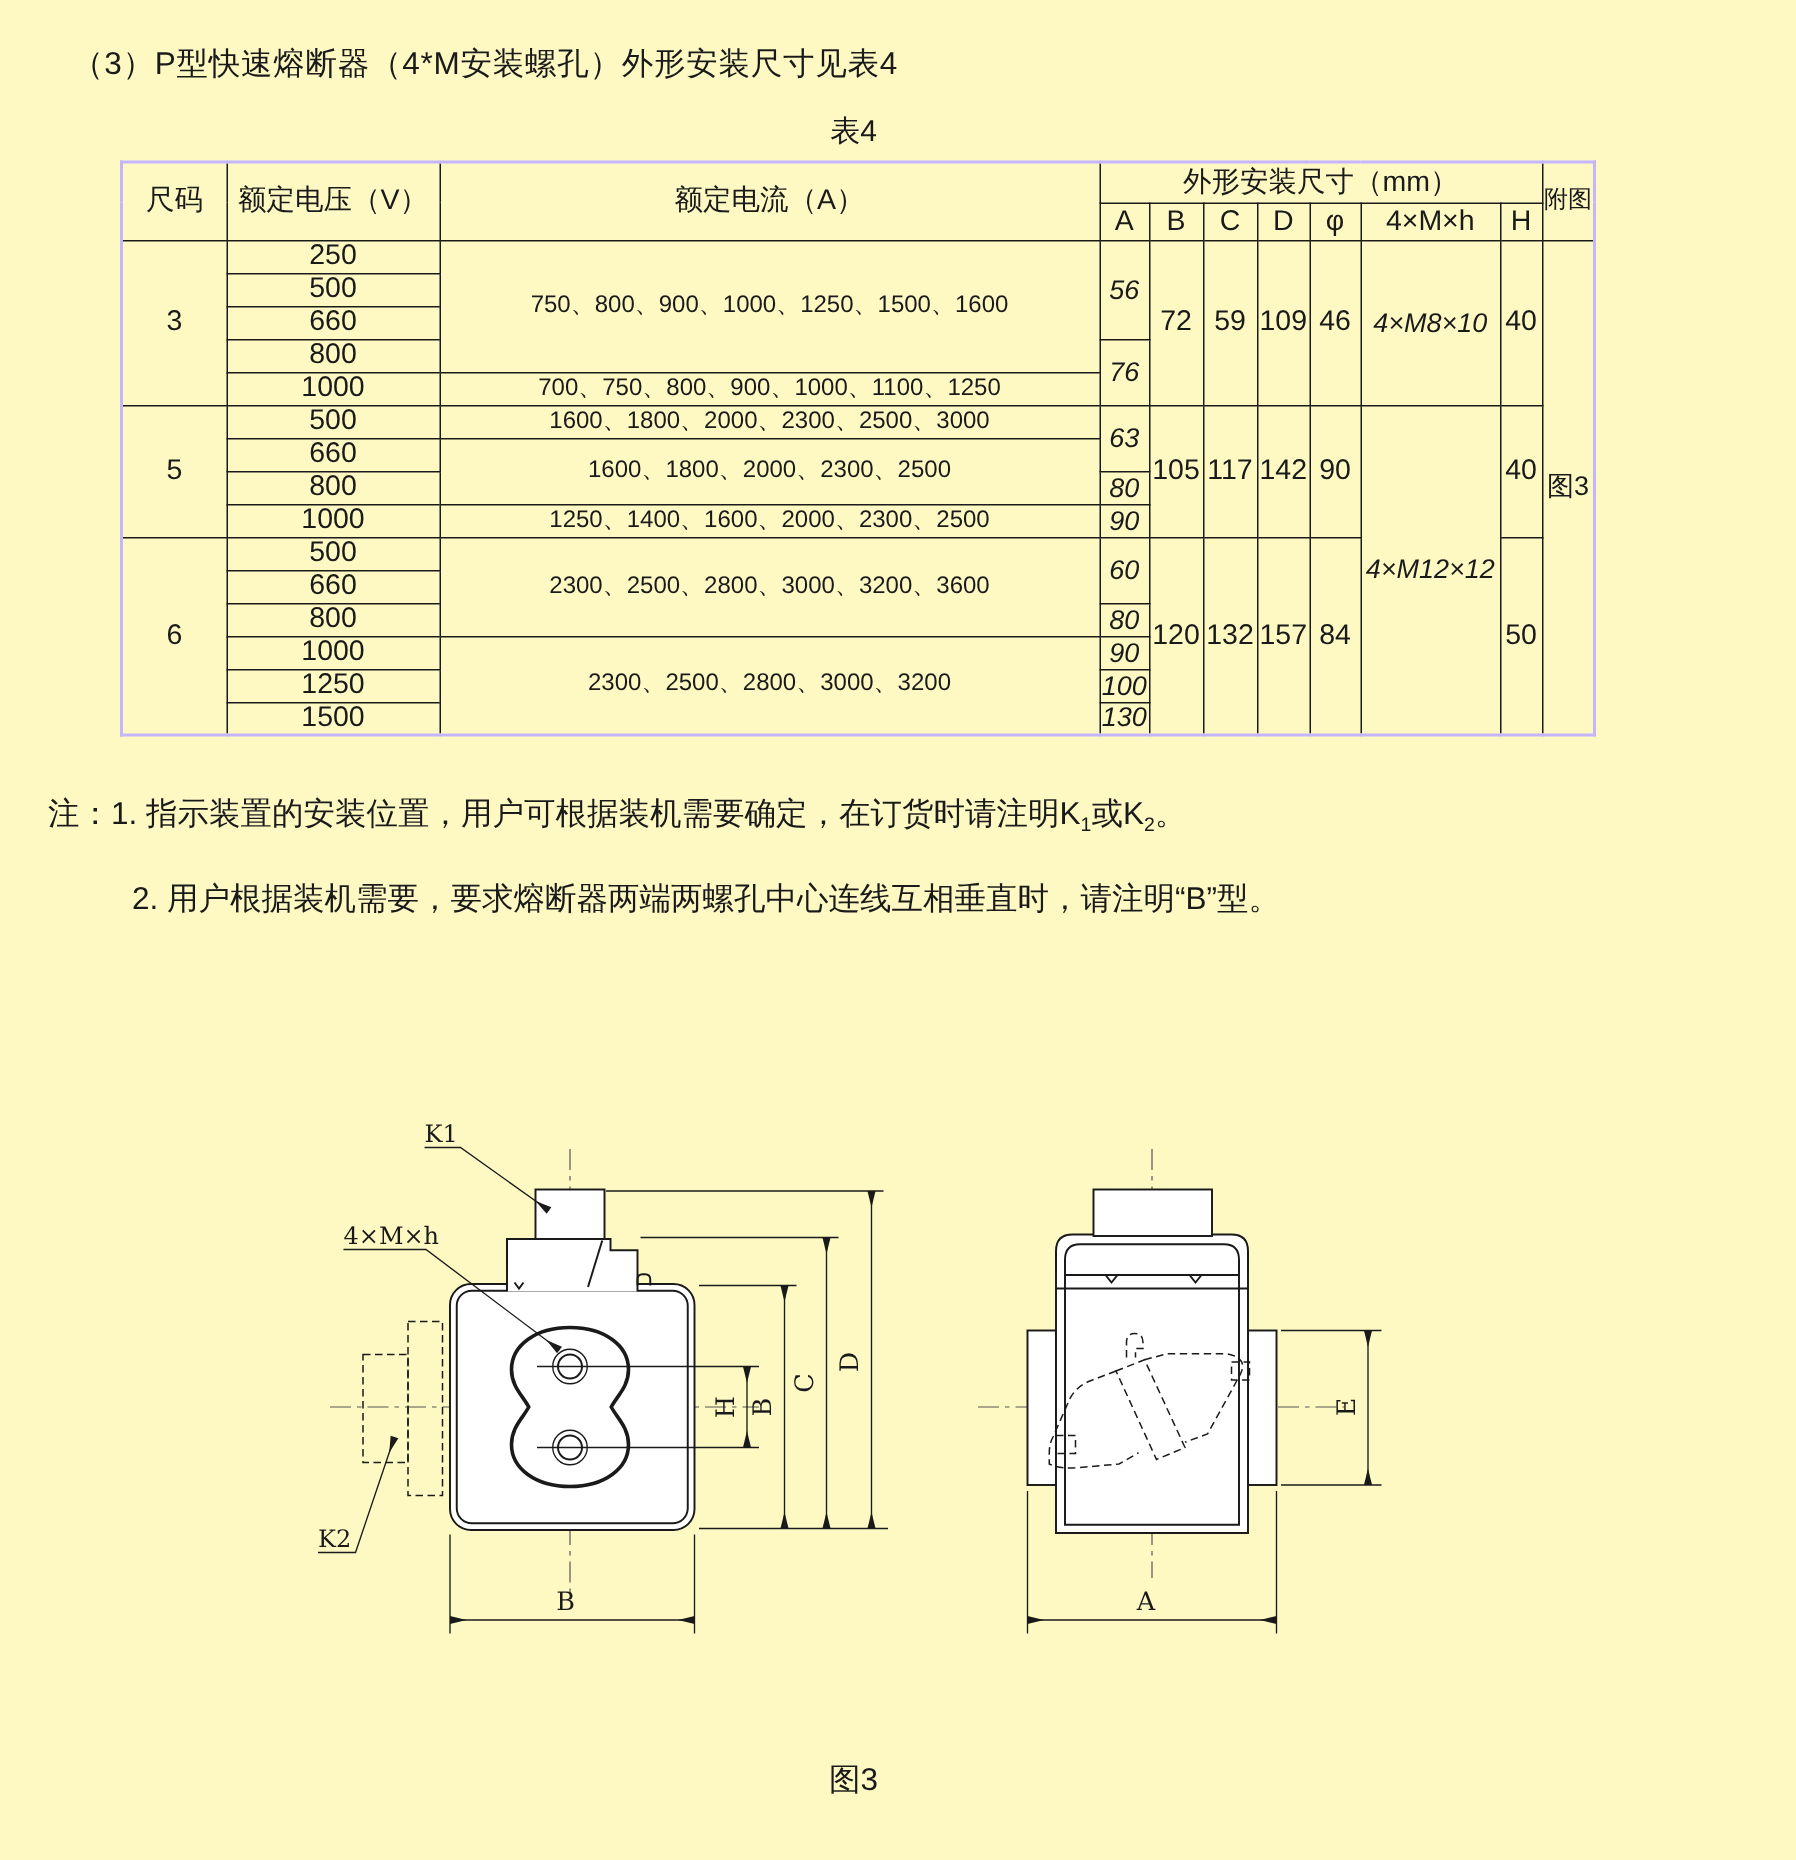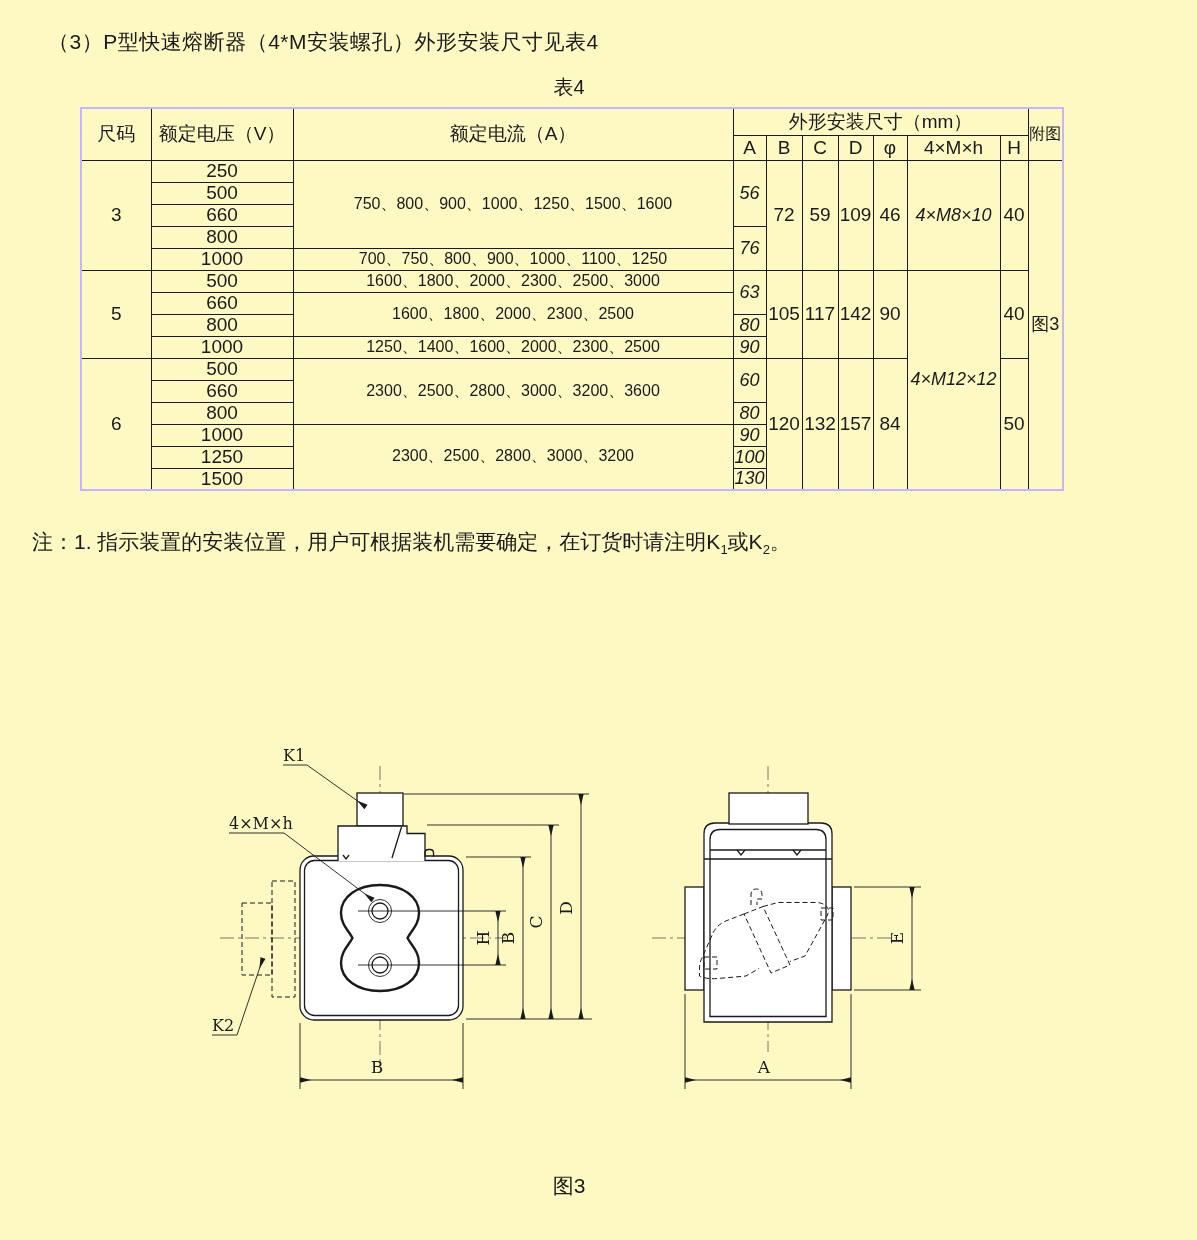--- a/index.html
+++ b/index.html
@@ -165,20 +165,21 @@
       </tr>
       <tr>
         <td>1500</td>
         <td class="anum">130</td>
       </tr>
     </tbody>
   </table>
 
   <div class="notes">
     <div class="note-row"><span>注：</span><span>1.</span>&nbsp;<span>指示装置的安装位置，用户可根据装机需要确定，在订货时请注明K</span><sub>1</sub><span>或K</span><sub>2</sub><span>。</span></div>
+    <div class="note-row second"><span>2.</span>&nbsp;<span>用户根据装机需要，要求熔断器两端两螺孔中心连线互相垂直时，请注明“B”型。</span></div>
   </div>
 
   <svg class="drawing" width="860" height="385" viewBox="140 735 860 385">
     <defs>
       <marker id="arr" viewBox="0 0 12 7" refX="11.4" refY="3.5" markerWidth="12" markerHeight="7" markerUnits="userSpaceOnUse" orient="auto-start-reverse">
         <path d="M0.4,3.5 L11.4,0.8 L11.4,6.2 Z" fill="#1a1a1a"></path>
       </marker>
     </defs>
 
     <g>

